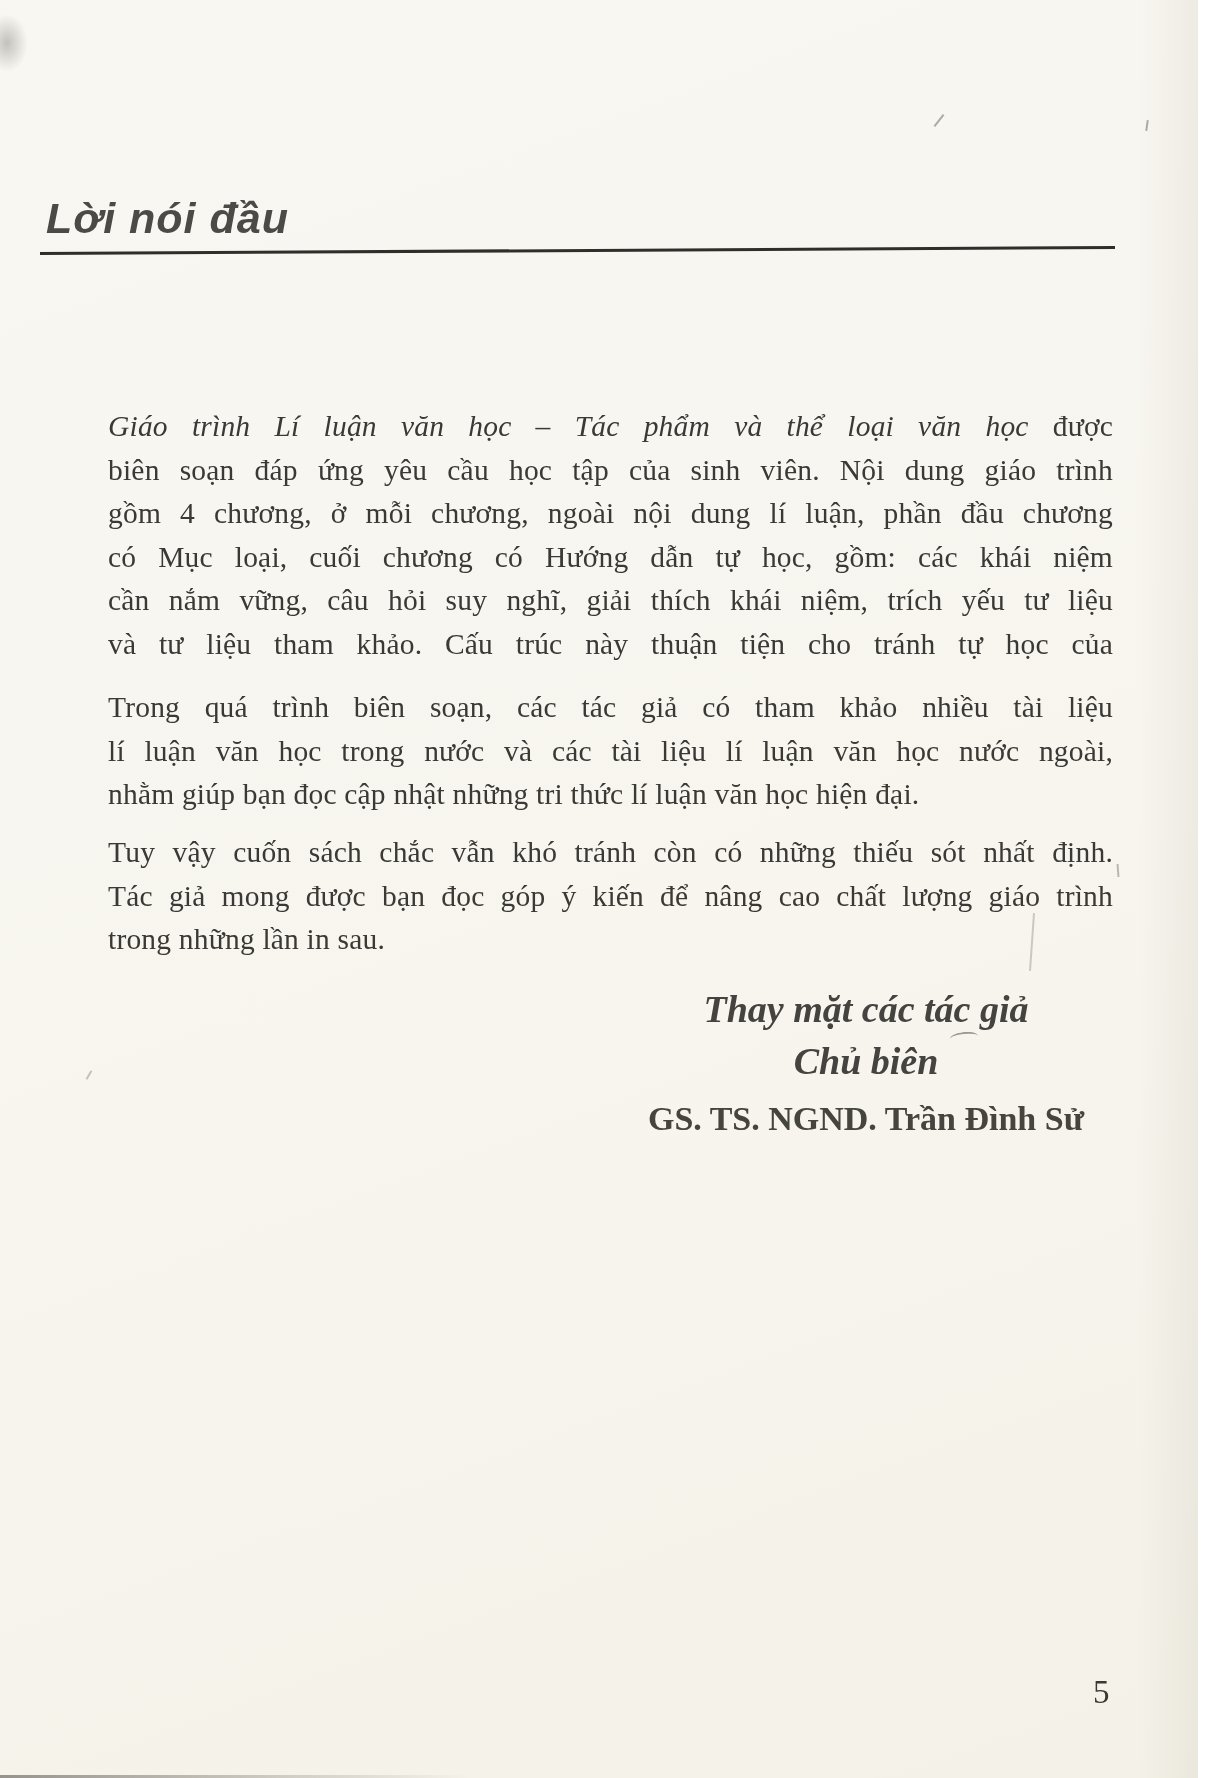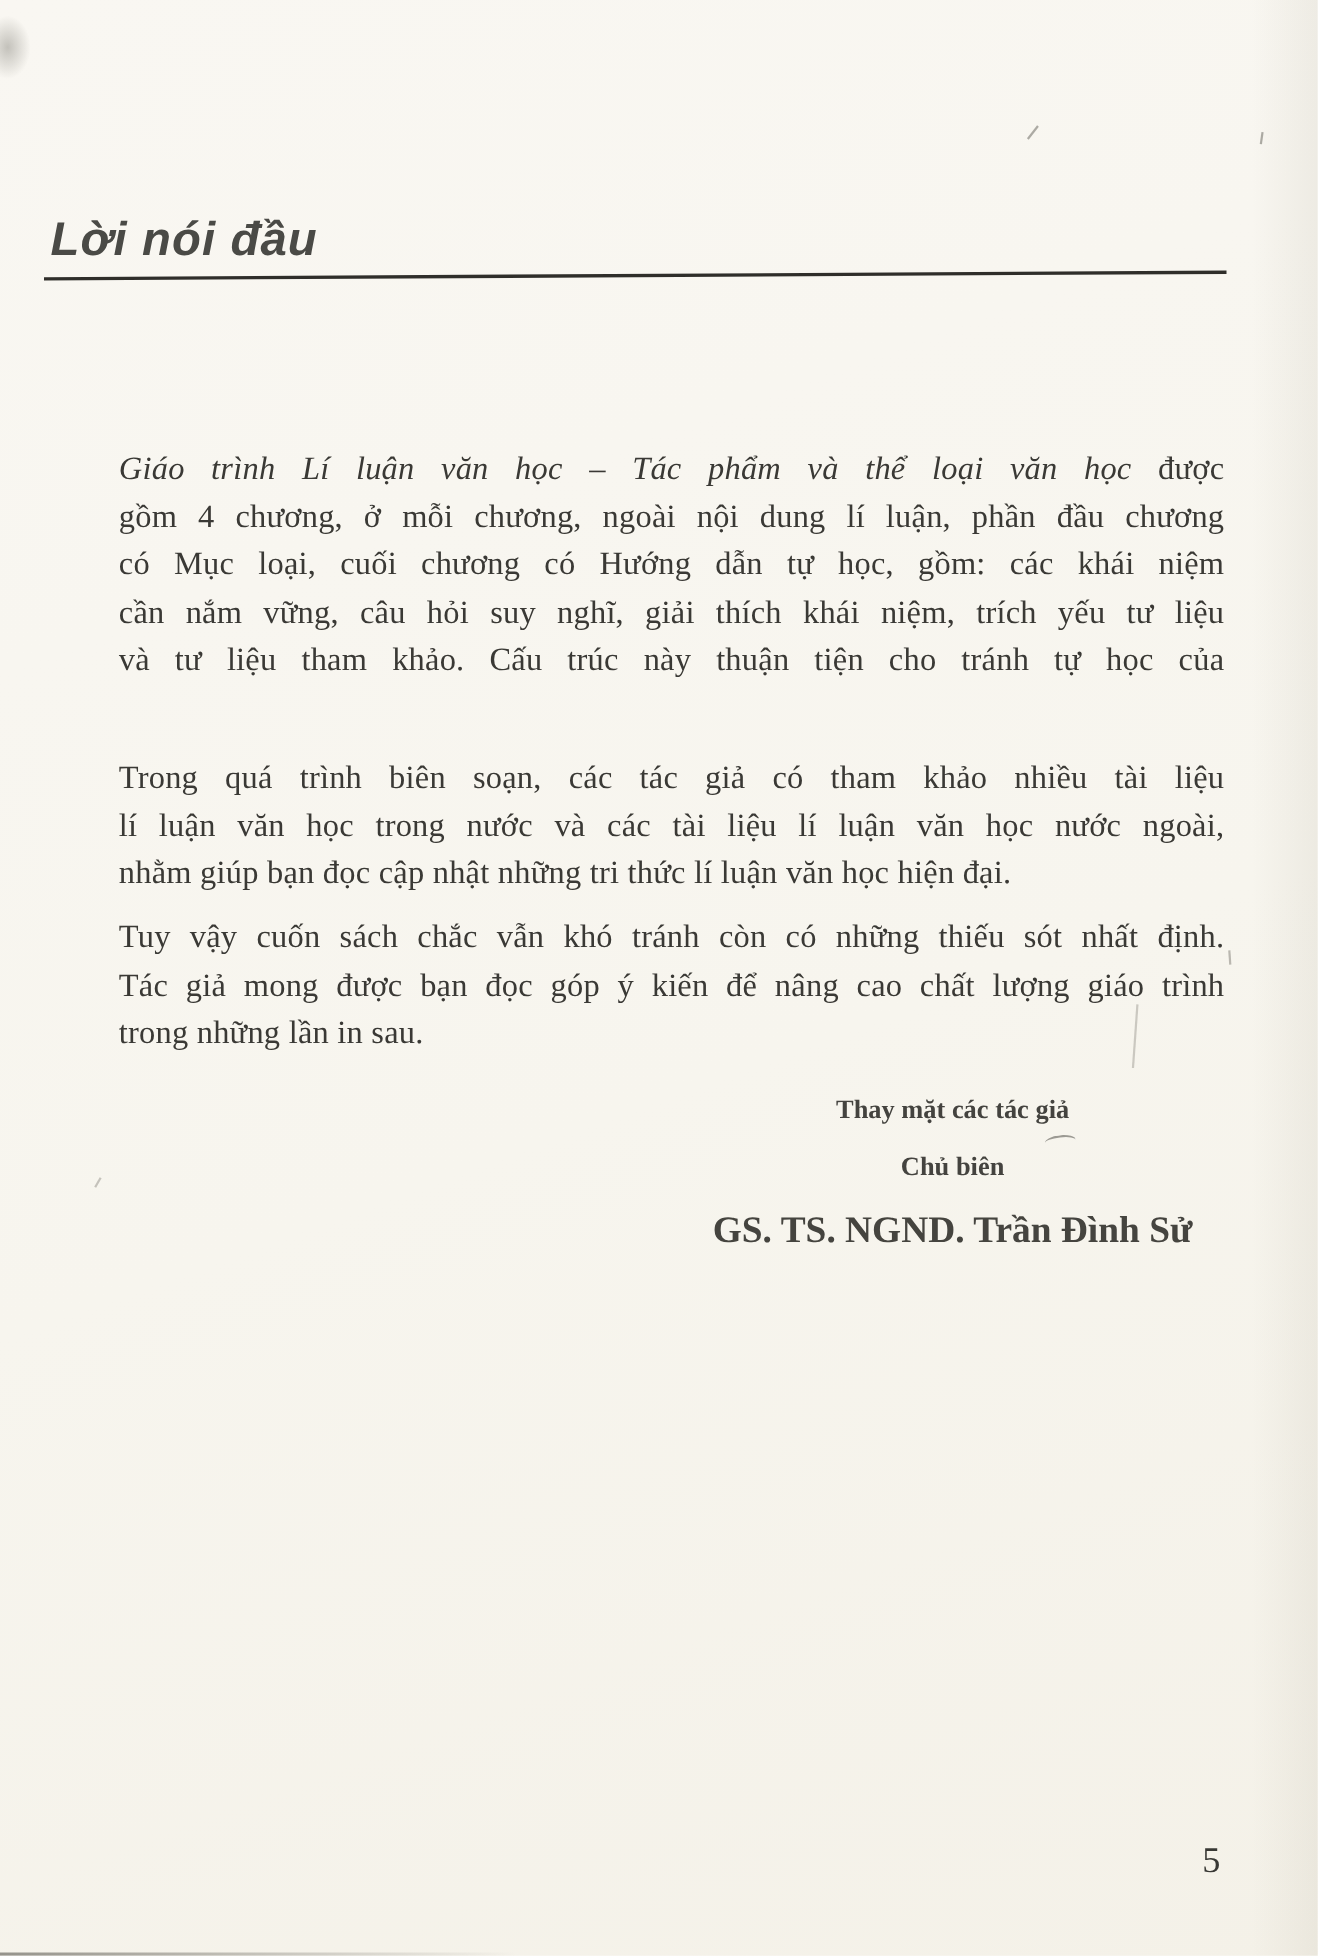--- a/index.html
+++ b/index.html
@@ -46,21 +46,21 @@
   }
   .para .line.last{text-align-last:left;}
   .it{font-style:italic;}
   .p1{top:367px;margin-top:38px;}
   .p2{top:686px;}
   .p3{top:831px;}
   .signature{
     position:absolute;left:560px;top:986px;width:612px;
     text-align:center;font-weight:bold;color:#44433f;
   }
-  .sig-line{font-size:24px;line-height:46px;}
+  .sig-line{font-style:italic;font-size:38px;line-height:46px;}
   .sig-line2{margin-top:6px;}
   .sig-name{font-style:normal;font-size:34px;line-height:46px;margin-top:12px;color:#45443f;}
   .page-number{
     position:absolute;left:1093px;top:1672px;
     font-size:33px;line-height:40px;color:#383834;
   }
   
   .speck{position:absolute;background:rgba(110,108,100,.55);}
   .speck-a{left:938px;top:113px;width:2px;height:15px;transform:rotate(38deg);}
   .speck-b{left:1146px;top:120px;width:2px;height:11px;transform:rotate(8deg);}
@@ -79,20 +79,21 @@
 <div class="page">
 
   <div class="corner-smudge"></div>
   <div class="right-vignette"></div>
 
   <div class="header-title">Lời nói đầu</div>
   <div class="header-rule"></div>
 
   <div class="para p1">
     <div class="line"><span class="it">Giáo trình Lí luận văn học – Tác phẩm và thể loại văn học</span> <span>được</span></div>
+    <div class="line">biên soạn đáp ứng yêu cầu học tập của sinh viên. Nội dung giáo trình</div>
     <div class="line">gồm 4 chương, ở mỗi chương, ngoài nội dung lí luận, phần đầu chương</div>
     <div class="line">có Mục loại, cuối chương có Hướng dẫn tự học, gồm: các khái niệm</div>
     <div class="line">cần nắm vững, câu hỏi suy nghĩ, giải thích khái niệm, trích yếu tư liệu</div>
     <div class="line">và tư liệu tham khảo. Cấu trúc này thuận tiện cho tránh tự học của</div>
   </div>
 
   <div class="para p2">
     <div class="line">Trong quá trình biên soạn, các tác giả có tham khảo nhiều tài liệu</div>
     <div class="line">lí luận văn học trong nước và các tài liệu lí luận văn học nước ngoài,</div>
     <div class="line last">nhằm giúp bạn đọc cập nhật những tri thức lí luận văn học hiện đại.</div>

